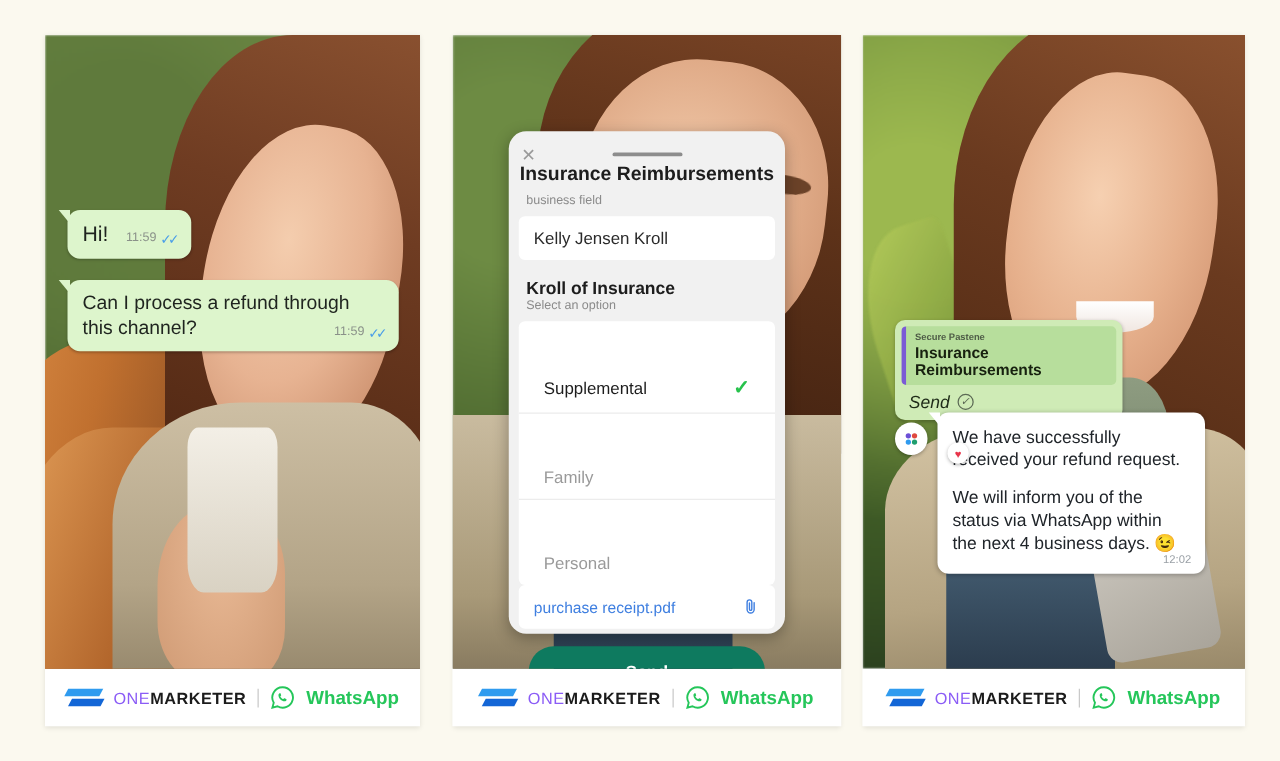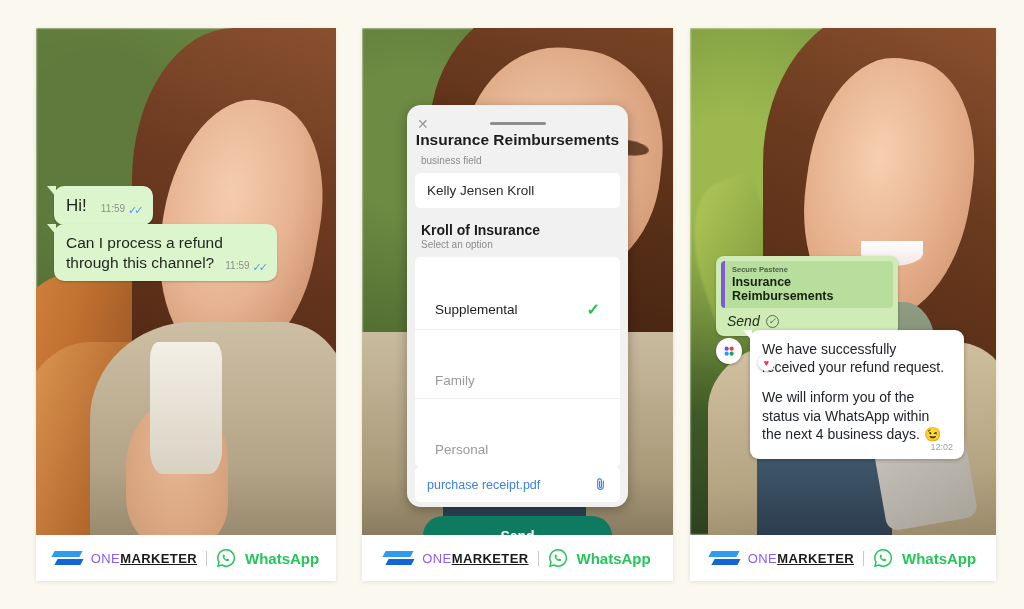--- a/index.html
+++ b/index.html
@@ -121,23 +121,23 @@
     box-shadow: 0 1px 2px rgba(0,0,0,.22);
     font-size: 14.5px; color: #1f241f; line-height: 1.28;
   }
   .bubble .meta {
     display: inline-flex; align-items: center; gap: 3px;
     font-size: 10px; color: #8a9189; vertical-align: bottom;
     margin-left: 10px; white-space: nowrap;
   }
   .ticks { color: #4a9ee8; font-size: 11px; letter-spacing: -3px; }
 
-  #bubble-hi { left: 18px; top: 158px; }
+  #bubble-hi { left: 18px; top: 140px; }
   #bubble-hi .txt { font-size: 17px; }
-  #bubble-refund { left: 18px; top: 196px; width: 223px; }
+  #bubble-refund { left: 18px; top: 196px; width: 265px; }
   #bubble-refund .txt { font-size: 15.5px; }
   #bubble-refund .meta { position: absolute; right: 12px; bottom: 7px; }
 
   
   .tail-left {
     position:absolute; left:-7px; top:0;
     border-top: 0 solid transparent;
     border-right: 9px solid #DDF5CC;
     border-bottom: 11px solid transparent;
   }
@@ -243,21 +243,21 @@
   
   .footer {
     flex: none; height: 46px; background:#fff;
     display:flex; align-items:center; justify-content:center; gap: 9px;
   }
   .om-logo { display:flex; flex-direction:column; gap:2px; }
   .om-bar { width: 28px; height: 6px; background:#2F9BEF; transform: skewX(-28deg); }
   .om-bar.b2 { background:#1366D6; width: 26px; margin-left: 3px; }
   .om-word { font-size: 13px; letter-spacing: .4px; color:#1b1b1b; }
   .om-word .light { font-weight: normal; color:#8b5cf6; }
-  .om-word .bold { font-weight: bold; text-decoration: underline; }
+  .om-word .bold { font-weight: bold; }
   .divider { width: 1px; height: 15px; background:#c9c9c9; }
   .wa-word { font-size: 15px; font-weight: bold; color:#25C65A; }
 </style>
 </head>
 <body>
 
 <div class="stage">
 
   <div class="panel" id="panel-1">
     <div class="photo">

